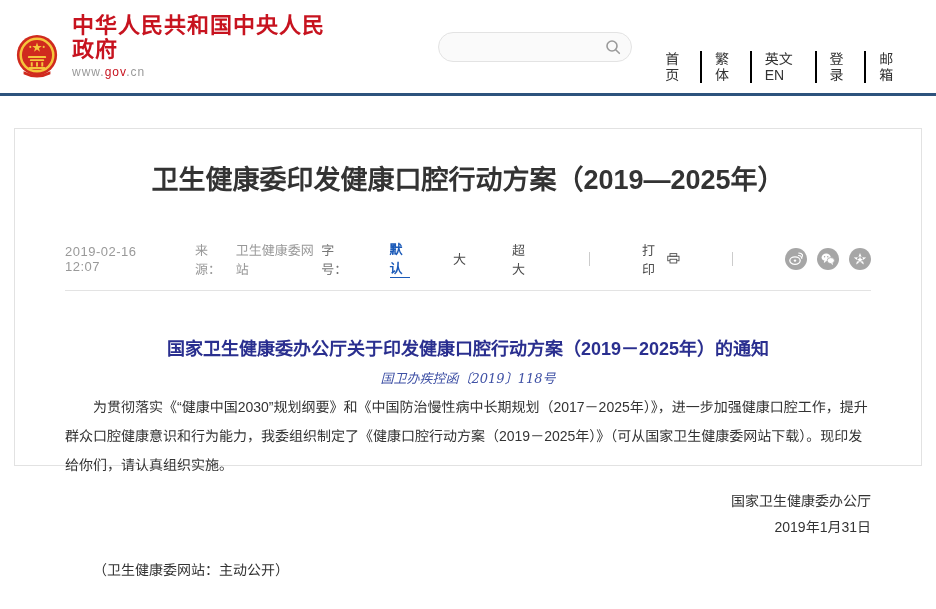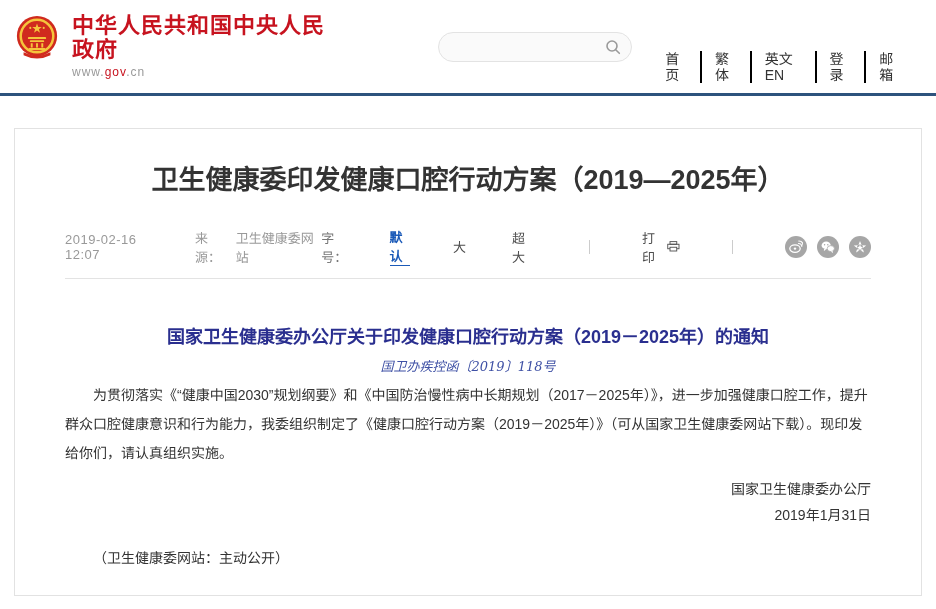--- a/index.html
+++ b/index.html
@@ -1,44 +1,44 @@
 <!DOCTYPE html>
 <html lang="zh-CN"><head>
 <meta charset="utf-8">
 <style>
   * { margin:0; padding:0; box-sizing:border-box; }
   html,body { background:#fff; font-family:"Liberation Sans", sans-serif; }
   body { width:936px; height:609px; overflow:hidden; color:#333; }
 
   
   .site-header{ height:93px; display:flex; align-items:center; padding:0 22px 0 14px; background:#fff; }
-  .logo-group{ display:flex; align-items:flex-start; }
+  .logo-group{ display:flex; align-items:flex-end; }
   .emblem{ width:46px; height:46px; flex:0 0 auto; }
   .logo-text{ margin-left:12px; }
   .site-title{ font-size:22px; font-weight:bold; color:#c7131f; letter-spacing:1px; line-height:24px; }
   .site-url{ font-size:12px; color:#9a9a9a; margin-top:3px; letter-spacing:1px;}
   .site-url .gov{ color:#c7131f; }
 
   .search-box{ margin-left:110px; width:194px; height:30px; border:1px solid #e3e3e3; background:#fafafa;
     border-radius:16px; display:flex; align-items:center; justify-content:flex-end; padding:0 10px; }
   .search-input{ border:none; outline:none; background:transparent; flex:1; height:26px; font-size:13px; color:#333; }
   .search-icon{ width:16px; height:16px; flex:0 0 auto; }
 
   .top-nav{ margin-left:20px; display:flex; align-items:center; font-size:14px; color:#333;margin-top:40px; }
   .top-nav .nav-item{ padding:0 13px; cursor:pointer; line-height:16px; text-decoration:none; color:#333; }
   .top-nav .nav-item + .nav-item{ border-left:2px solid #000000; }
 
   .blue-bar{ height:3px; background:#2d537d; width:100%; }
 
   
-  .card{ margin:32px 14px 0 14px; background:#fff; border:1px solid #e2e2e2; height:468px; padding:34px 50px 0 50px; }
+  .card{ margin:32px 14px 0 14px; background:#fff; border:1px solid #e2e2e2; height:338px; padding:34px 50px 0 50px; }
 
   .article-title{ text-align:center; font-size:27px; font-weight:bold; color:#333; line-height:34px; }
 
-  .meta-row{ margin-top:30px; display:flex; align-items:center; font-size:13px; color:#999; }
+  .meta-row{ margin-top:42px; display:flex; align-items:center; font-size:13px; color:#999; }
   .meta-left{ display:flex; align-items:center; }
   .meta-date{ letter-spacing:.5px; }
   .meta-source-label{ margin-left:26px; color:#999; }
   .meta-source{ color:#999; margin-left:4px; }
   .meta-right{ margin-left:auto; display:flex; align-items:center; color:#4d4d4d;gap:36px; }
   .fs-label{ color:#777; }
   .fs-default{ color:#1b5ab8; font-weight:bold; border-bottom:1px solid #1b5ab8; margin:0 2px; cursor:pointer; }
   .fs-opt{ margin:0 5px; cursor:pointer; }
   .meta-sep{ width:1px; height:14px; background:#ccc; margin:0 16px; }
   .print-group{ display:flex; align-items:center; cursor:pointer; }

